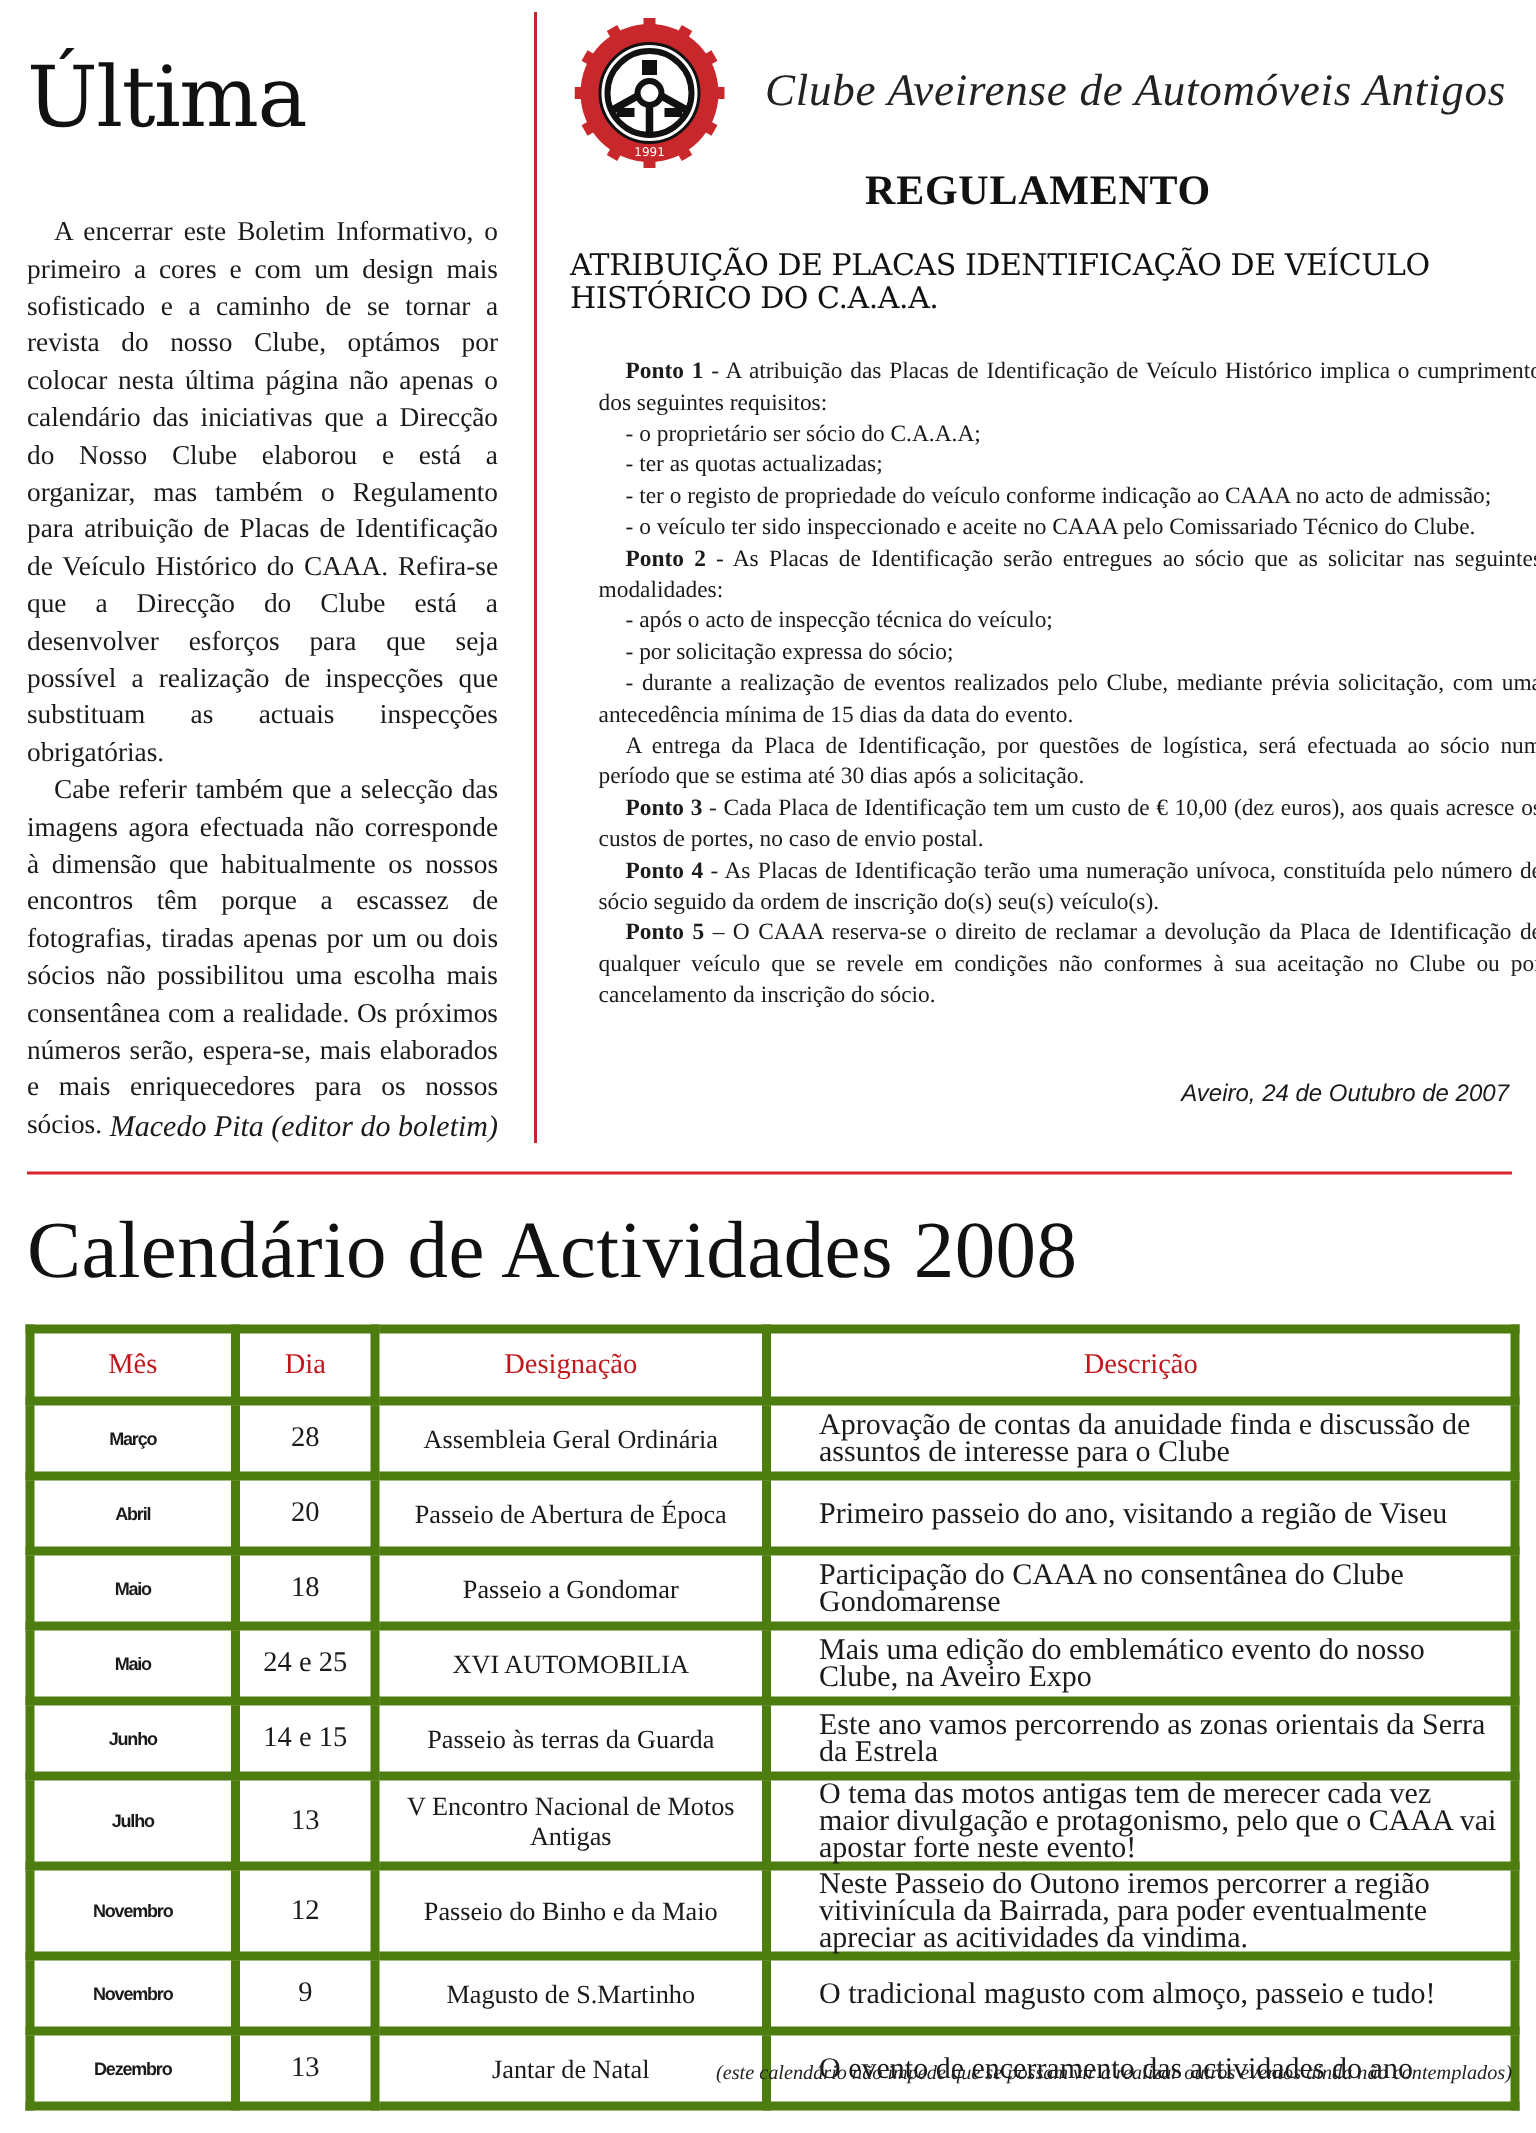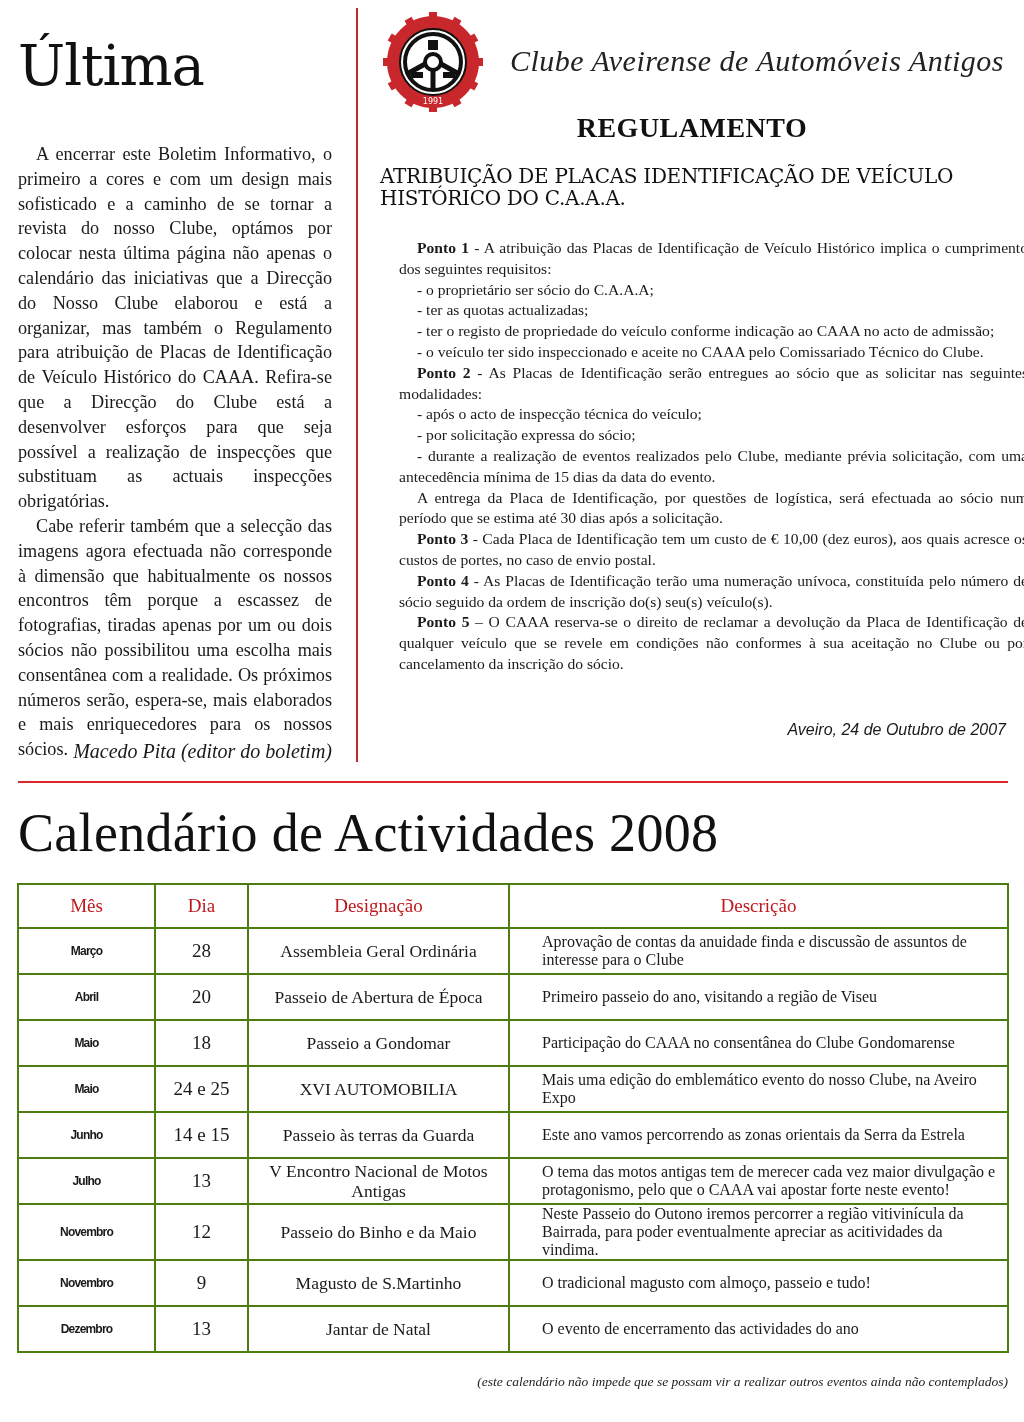--- a/index.html
+++ b/index.html
@@ -55,29 +55,29 @@
 
   
   #cal-title {
     left: 18px; top: 806px; font-family: "Liberation Serif", serif; font-size: 54px;
     color: #111; letter-spacing: 0.3px; line-height: 1; white-space: nowrap;
   }
   #cal-table {
     position: absolute; left: 17px; top: 883px; width: 990px; border-collapse: collapse;
     table-layout: fixed; font-family: "Liberation Serif", serif;
   }
-  #cal-table th, #cal-table td { border: 2px solid #4d7c0f; padding: 0 6px; vertical-align: middle; }
+  #cal-table th, #cal-table td { border: 6px solid #4d7c0f; padding: 0 6px; vertical-align: middle; }
   #cal-table th {
     height: 42px; color: #c0181d; font-weight: normal; font-size: 19px; text-align: center;
   }
   #cal-table td { height: 44px; font-size: 17px; color: #1a1a1a; }
   #cal-table td.mes { text-align: center; font-weight: bold; font-size: 12px; letter-spacing: -0.8px; font-family: Liberation Sans, sans-serif; margin-top: 12px; }
   #cal-table td.dia { text-align: center; font-size: 19px; }
   #cal-table td.des { text-align: center; font-size: 17.5px; line-height: 20px; }
-  #cal-table td.desc { text-align: left; padding-left: 32px; font-size: 16px; line-height: 18px; }
+  #cal-table td.desc { text-align: left; padding-left: 32px; font-size: 20px; line-height: 18px; }
   #cal-note {
     right: 16px; top: 1374px; font-family: "Liberation Serif", serif; font-style: italic;
     font-size: 13.5px; color: #222; white-space: nowrap;
   }
 </style>
 </head>
 <body>
 
 <div class="abs" id="ultima-title">Última</div>
 <div class="abs" id="left-body">

